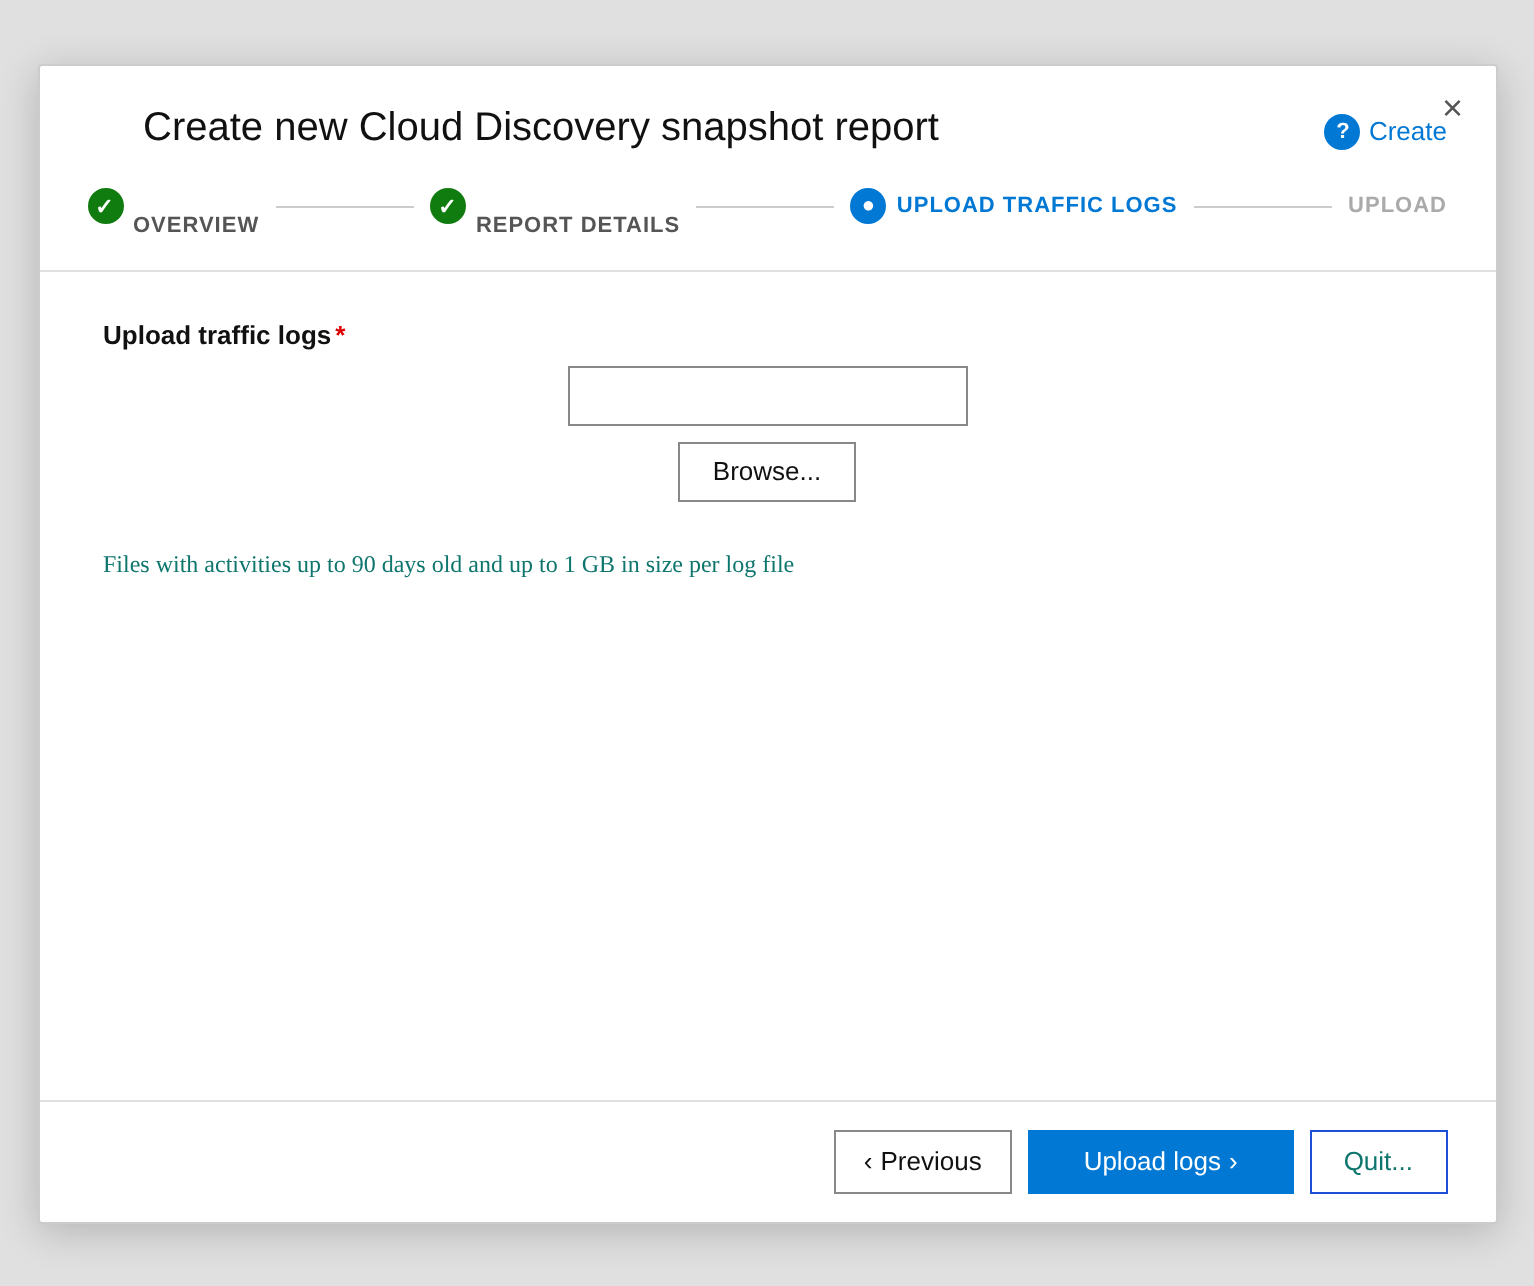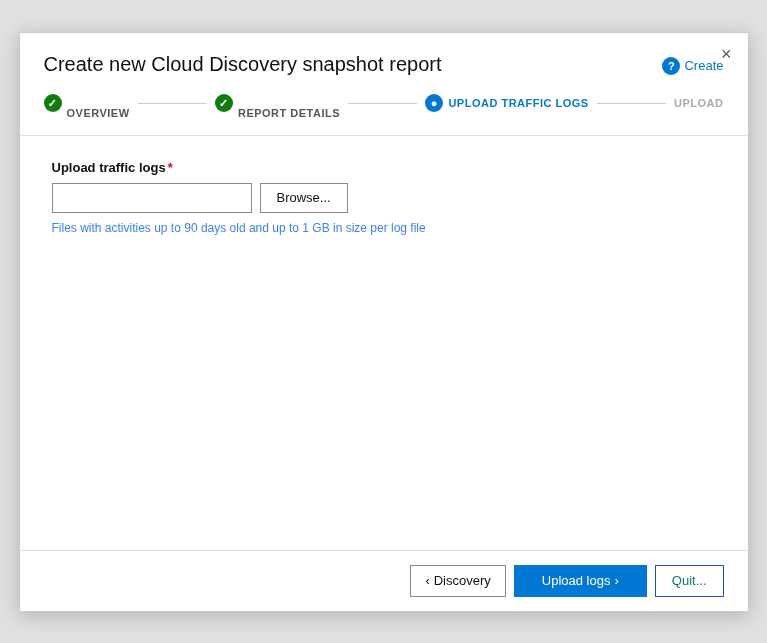--- a/index.html
+++ b/index.html
@@ -35,20 +35,21 @@
       display: flex;
       align-items: flex-start;
       justify-content: space-between;
       padding: 20px 24px 12px 24px;
     }
 
     .dialog-title {
       font-size: 20px;
       font-weight: 400;
       color: #111;
+      margin-left: 28px;
     }
 
     .guide-link {
       display: flex;
       align-items: center;
       gap: 4px;
       color: #0078d4;
       font-size: 13px;
       cursor: pointer;
       text-decoration: none;
@@ -155,21 +156,22 @@
 
     .field-label span.required {
       color: #d00;
       margin-left: 2px;
     }
 
     .file-input-row {
       display: flex;
       align-items: center;
       gap: 8px;
-      margin-bottom: 8px;
+      margin-bottom: 24px;
+      flex-direction: column;
     }
 
     .file-text-input {
       width: 200px;
       height: 30px;
       border: 1px solid #8a8886;
       background: #fff;
       font-size: 13px;
       padding: 0 6px;
       outline: none;
@@ -180,21 +182,22 @@
       padding: 0 16px;
       background: #fff;
       border: 1px solid #8a8886;
       font-size: 13px;
       cursor: pointer;
       color: #111;
     }
 
     .file-hint {
       font-size: 12px;
-      color: #3b82f6;
+      color: #0f766e;
+      font-family: Liberation Serif, serif;
     }
 
     
     .dialog-footer {
       display: flex;
       justify-content: flex-end;
       align-items: center;
       gap: 8px;
       padding: 14px 24px;
       border-top: 1px solid #e0e0e0;
@@ -283,21 +286,21 @@
     <div class="file-input-row">
       <input type="text" class="file-text-input" placeholder="" style="">
       <button class="browse-button">Browse...</button>
     </div>
     <div class="file-hint">Files with activities up to 90 days old and up to 1 GB in size per log file</div>
   </div>
 
   <div class="dialog-footer">
     <button class="btn-prev">
       <span>‹</span>
-      <span>Discovery</span>
+      <span>Previous</span>
     </button>
     <button class="btn-upload">
       <span>Upload logs</span>
       <span>›</span>
     </button>
     <button class="btn-quit">Quit...</button>
   </div>
 
 </div>
 

